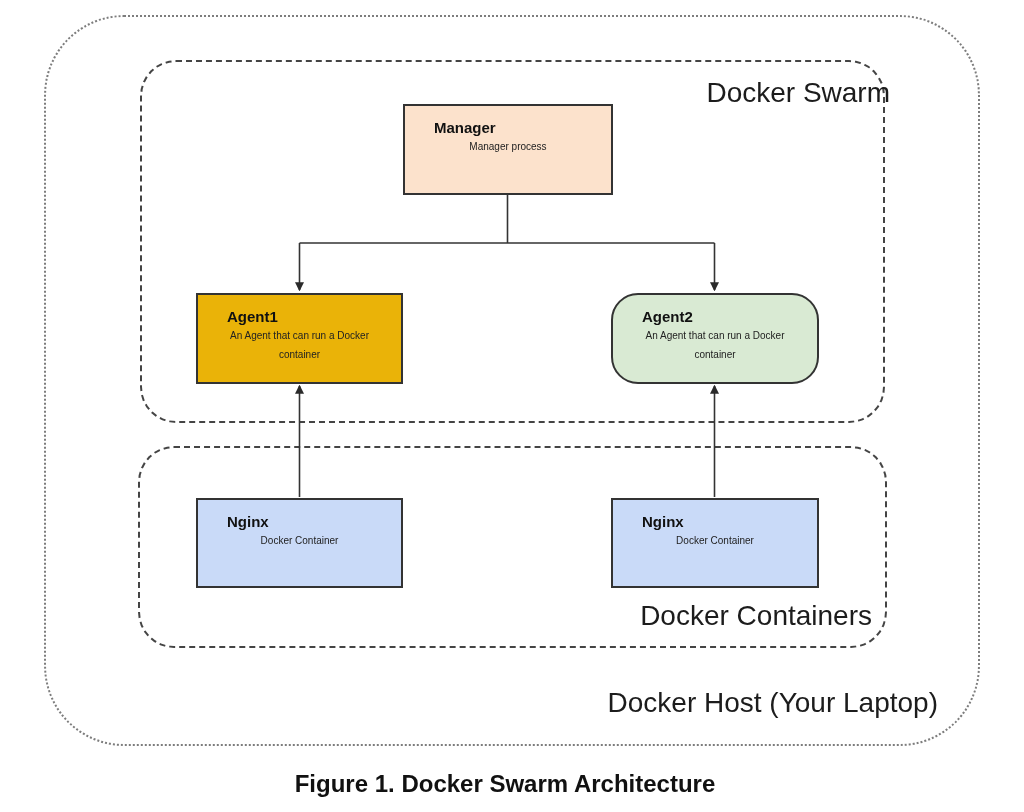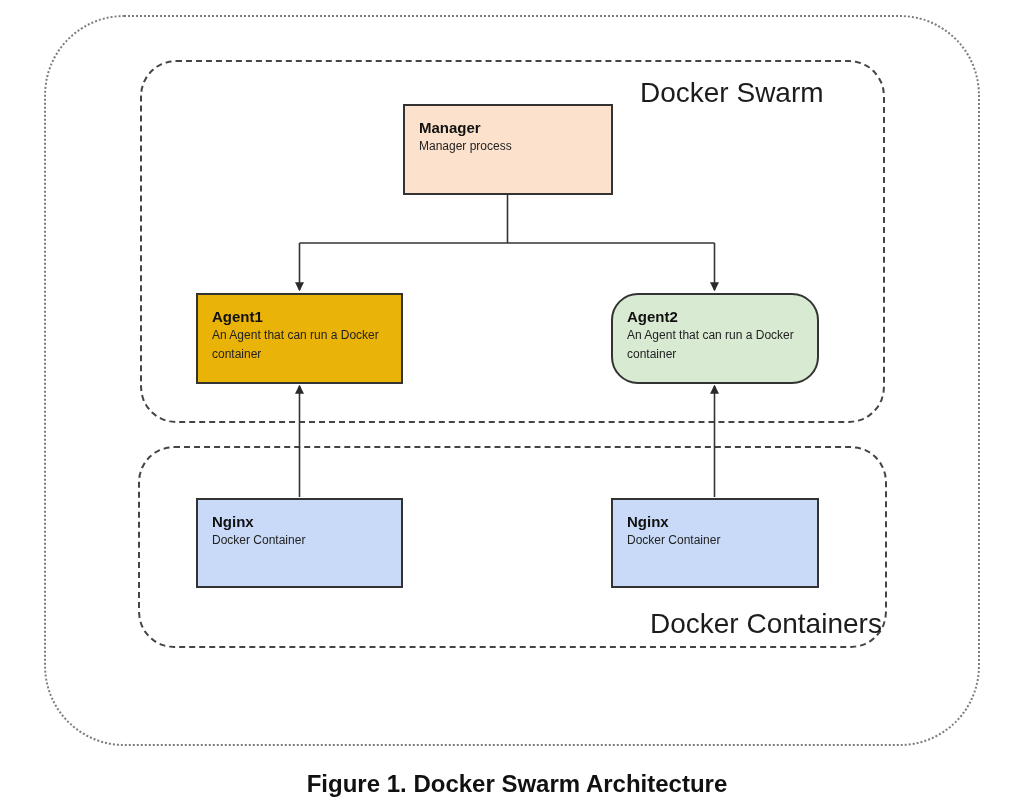--- a/index.html
+++ b/index.html
@@ -24,82 +24,83 @@
   }
   .region-containers {
     left: 138px; top: 446px; width: 749px; height: 202px;
     border: 2px dashed #444444;
     border-radius: 36px;
   }
   .region-label {
     position: absolute;
     font-size: 28px;
     color: #1c1c1c;
-    text-align: left;
+    text-align: right;
     white-space: nowrap;
   }
   .label-swarm      { left: 640px; top: 77px;  width: 250px; }
-  .label-containers { left: 650px; top: 600px; width: 250px; margin-top: 8px; }
+  .label-containers { left: 622px; top: 600px; width: 250px; }
   .label-host       { left: 598px; top: 687px; width: 340px; }
 
   .node {
     position: absolute;
     box-sizing: border-box;
     border: 2px solid #333333;
-    padding: 12px 14px;
+    padding: 12px 29px;
   }
   .node-manager { left: 403px; top: 104px; width: 210px; height: 91px; background: #fce2cc; }
   .node-agent1  { left: 196px; top: 293px; width: 207px; height: 91px; background: #d9ead3; }
   .node-agent2  { left: 611px; top: 293px; width: 208px; height: 91px; background: #d9ead3; border-radius: 27px; }
   .node-nginx1  { left: 196px; top: 498px; width: 207px; height: 90px; background: #c9daf8; }
   .node-nginx2  { left: 611px; top: 498px; width: 208px; height: 90px; background: #c9daf8; }
 
   .node-title {
     font-weight: bold;
     font-size: 15px;
     line-height: 19px;
     color: #111111;
   }
   .node-subtitle {
-    font-size: 12px;
+    font-size: 10px;
     line-height: 19px;
     color: #222222;
+    text-align: center;
   }
 
   .connector-layer {
     position: absolute;
     left: 0; top: 0;
     width: 1024px; height: 812px;
     pointer-events: none;
   }
 
   .caption {
     position: absolute;
     left: 0; top: 770px;
     width: 1010px;
     text-align: center;
     font-size: 24px;
     font-weight: bold;
     color: #111111;
-    padding-left: 12px;
   }
 </style>
 </head>
 <body>
 
 <div class="canvas">
 
   <div class="region region-host"></div>
 
   <div class="region region-swarm"></div>
 
   <div class="region region-containers"></div>
 
   <div class="region-label label-swarm">Docker Swarm</div>
   <div class="region-label label-containers">Docker Containers</div>
+  <div class="region-label label-host">Docker Host (Your Laptop)</div>
 
   <div class="node node-manager" style="background: rgb(252, 226, 204);">
     <div class="node-title">Manager</div>
     <div class="node-subtitle">Manager process</div>
   </div>
 
   <div class="node node-agent1" style="background: #eab308;">
     <div class="node-title">Agent1</div>
     <div class="node-subtitle">An Agent that can run a Docker container</div>
   </div>

